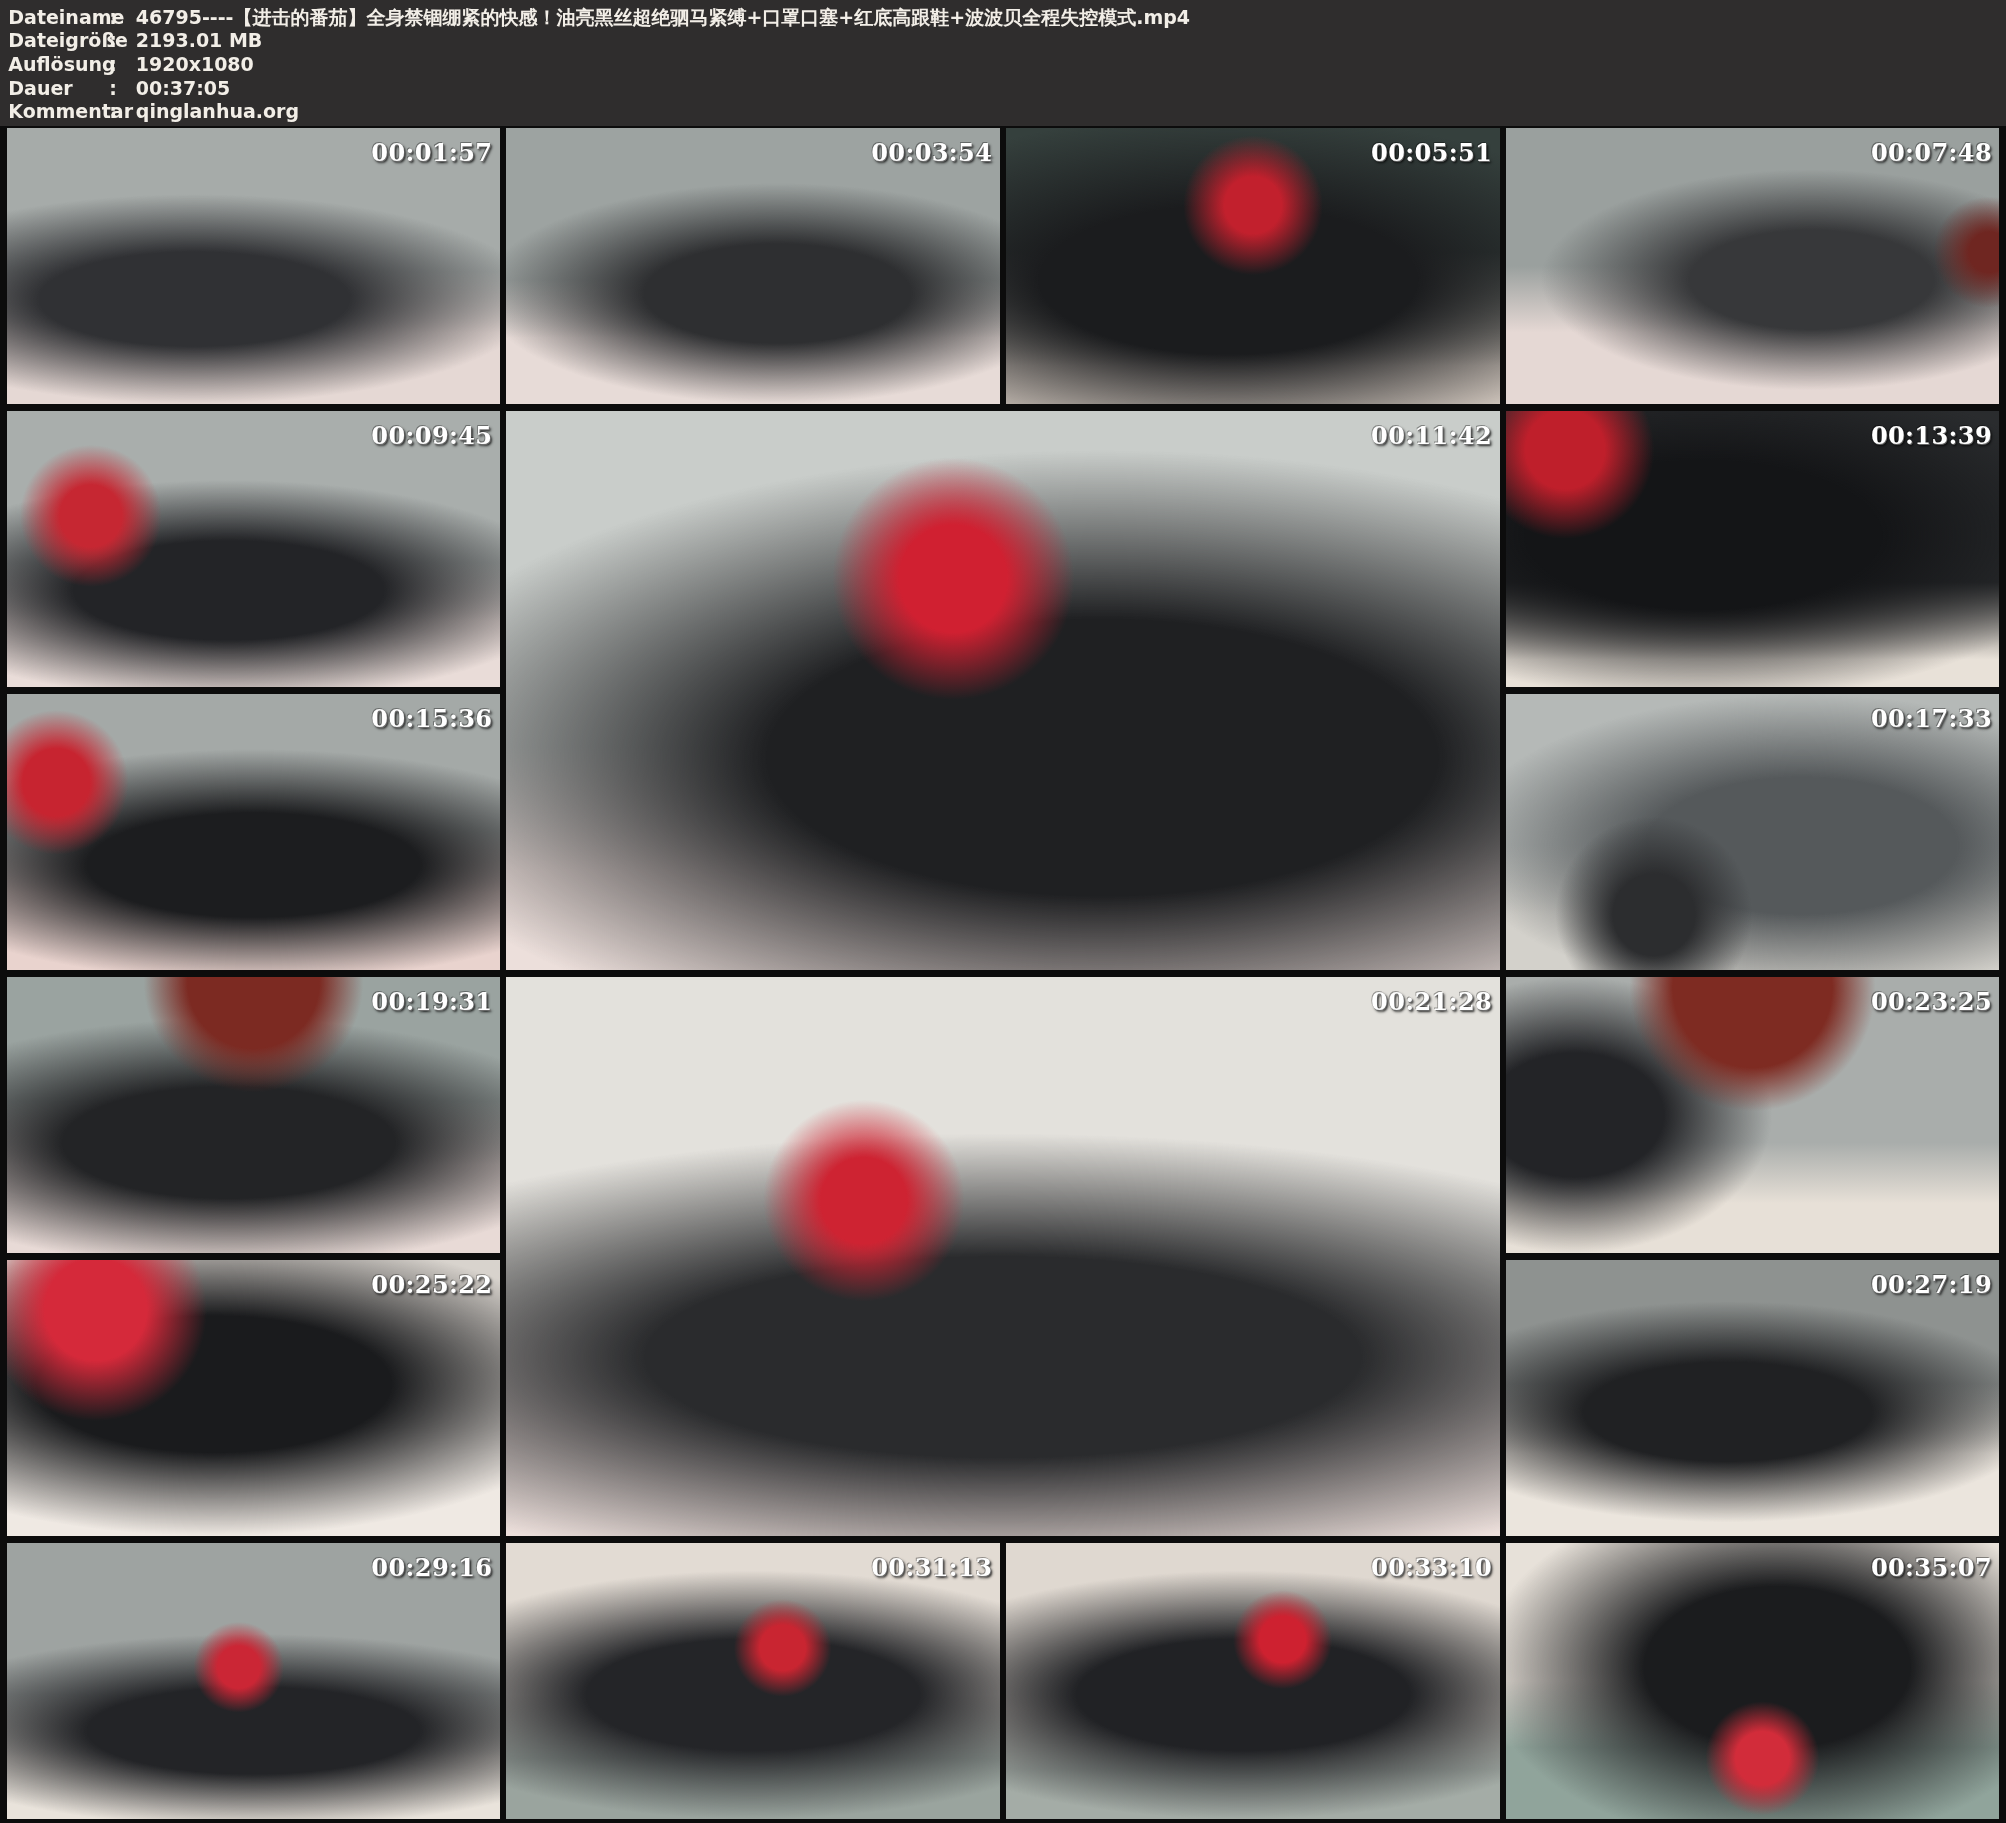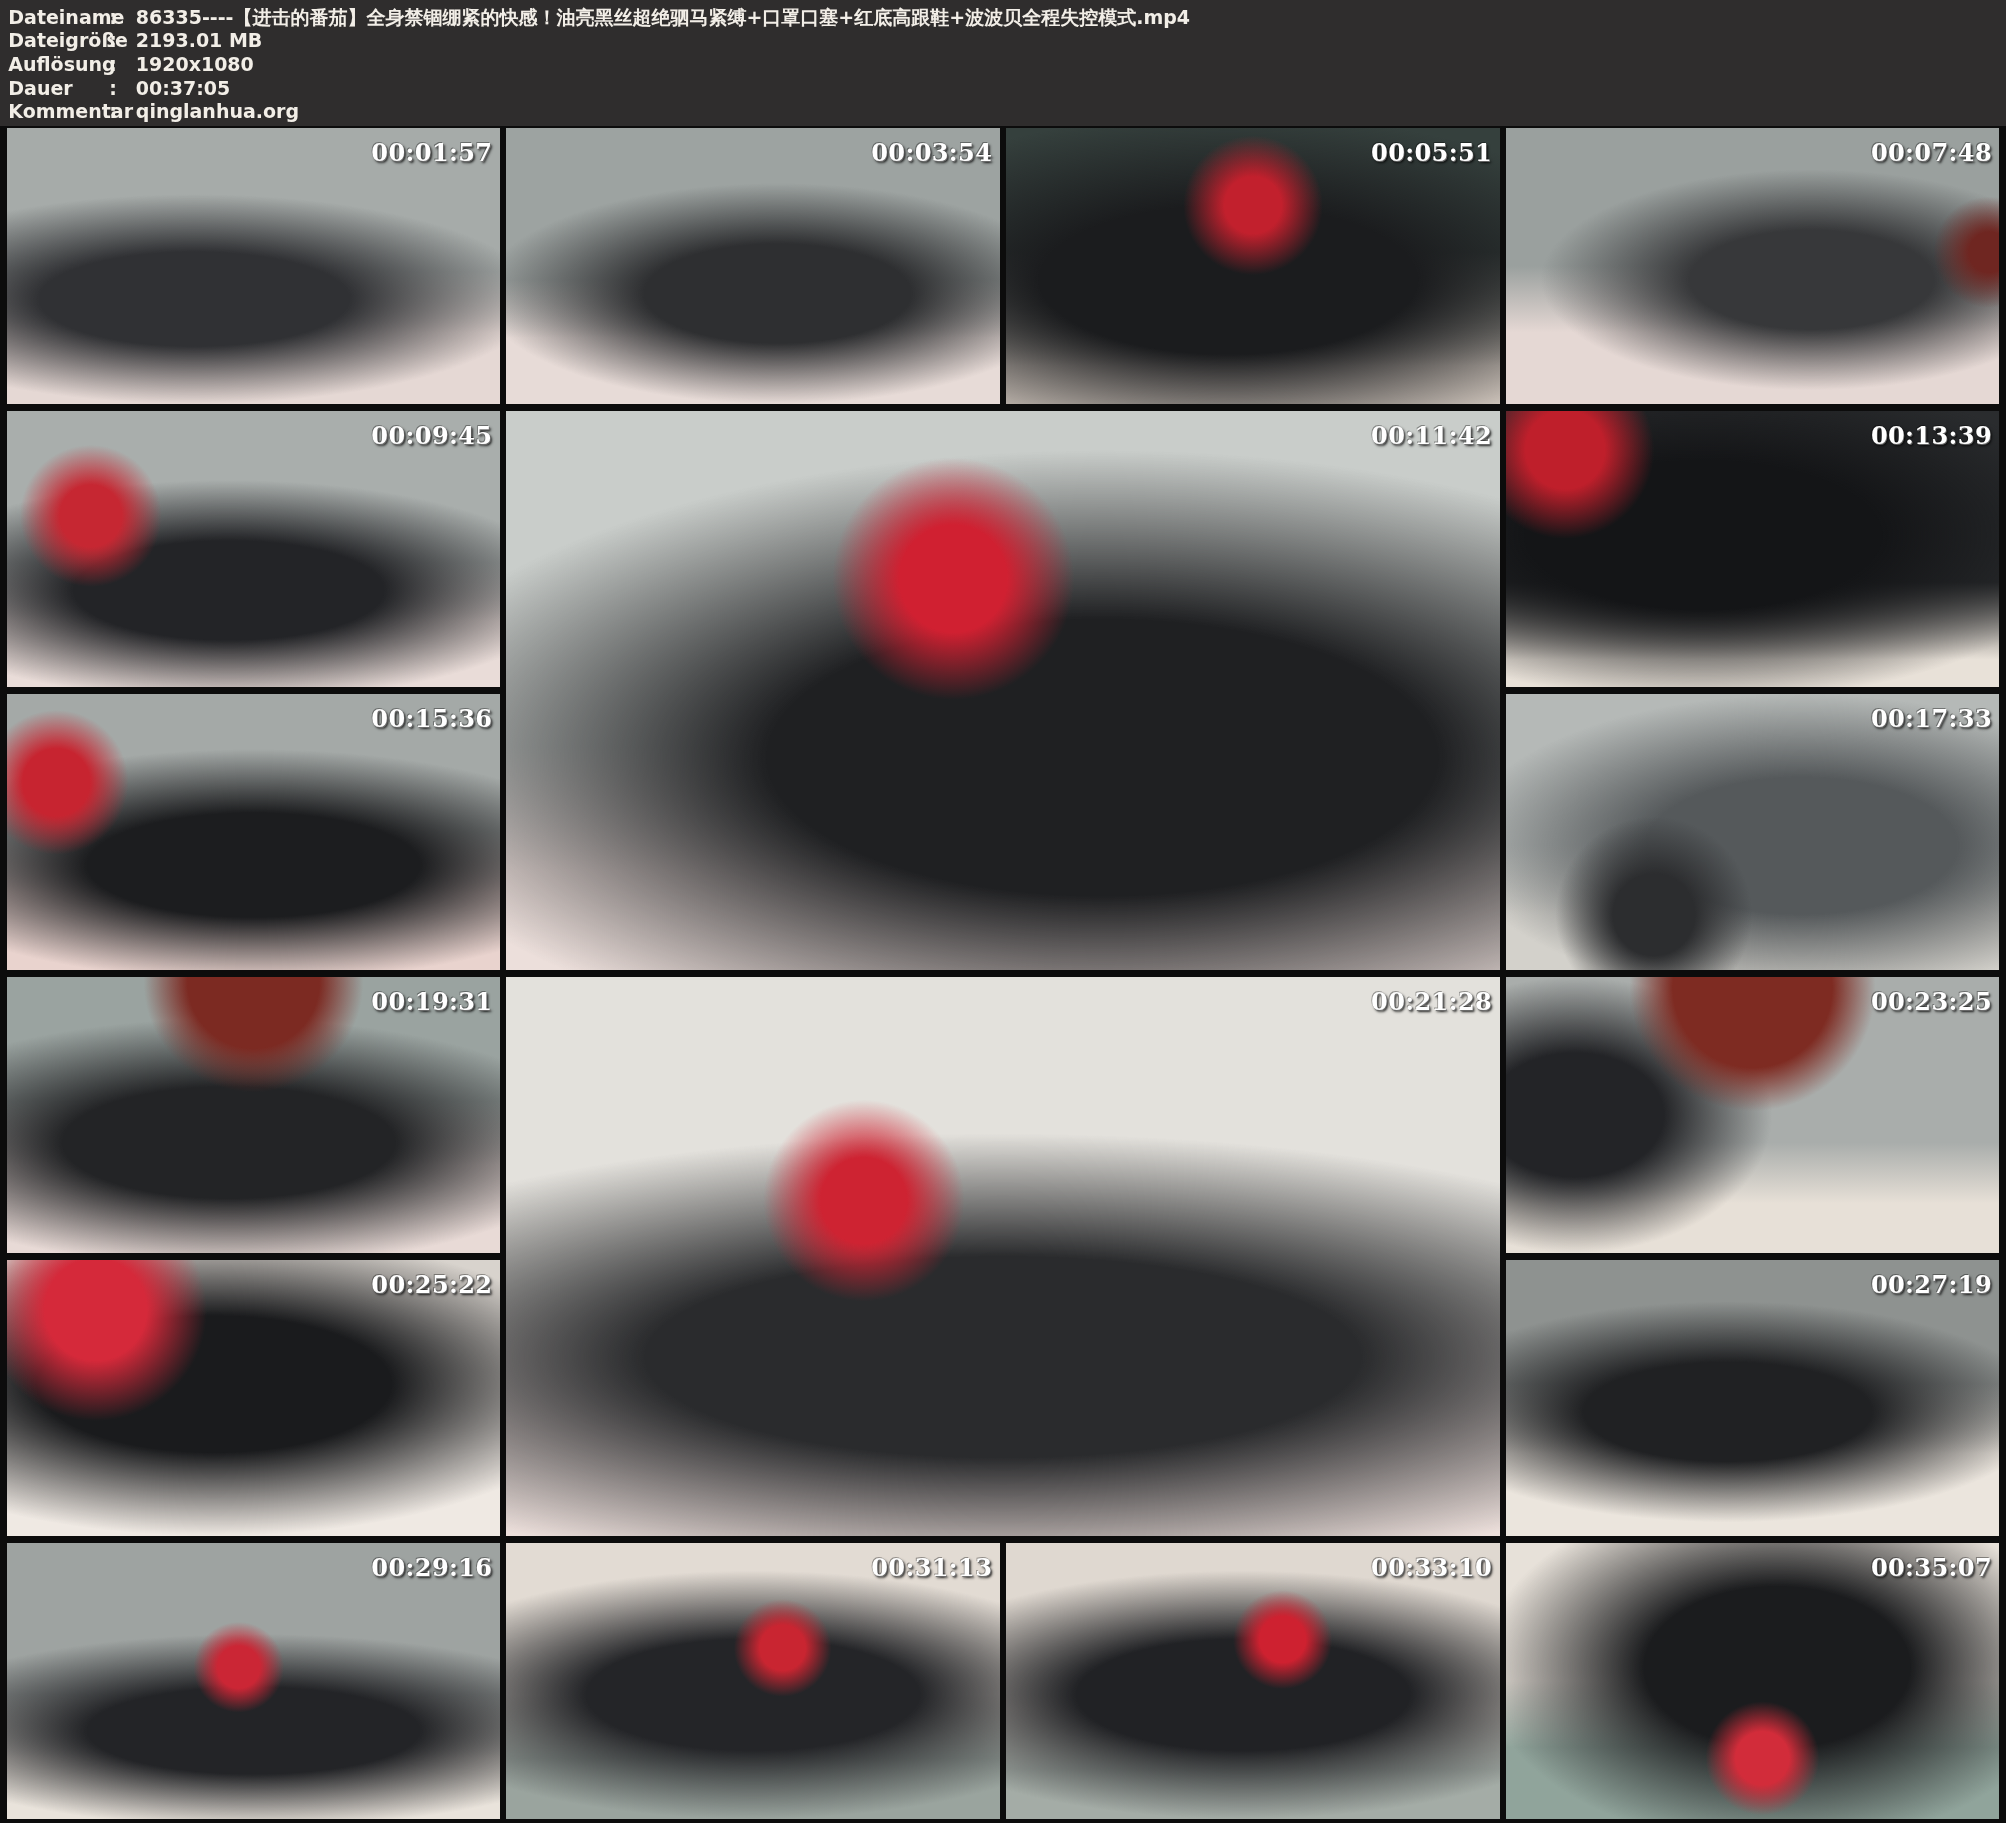--- a/index.html
+++ b/index.html
@@ -59,21 +59,21 @@
 </style>
 </head>
 <body>
 
 <div class="sheet">
 
   <div class="header">
     <div class="hrow">
       <span class="hlabel">Dateiname</span>
       <span class="hsep">:</span>
-      <span class="hvalue">86335----【进击的番茄】全身禁锢绷紧的快感！油亮黑丝超绝驷马紧缚+口罩口塞+红底高跟鞋+波波贝全程失控模式.mp4</span>
+      <span class="hvalue">46795----【进击的番茄】全身禁锢绷紧的快感！油亮黑丝超绝驷马紧缚+口罩口塞+红底高跟鞋+波波贝全程失控模式.mp4</span>
     </div>
     <div class="hrow">
       <span class="hlabel">Dateigröße</span>
       <span class="hsep">:</span>
       <span class="hvalue">2193.01 MB</span>
     </div>
     <div class="hrow">
       <span class="hlabel">Auflösung</span>
       <span class="hsep">:</span>
       <span class="hvalue">1920x1080</span>

